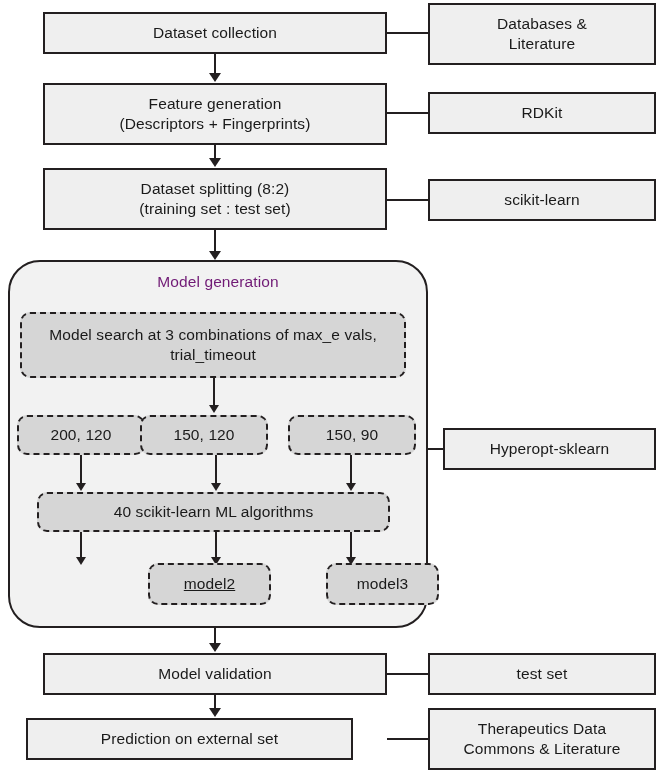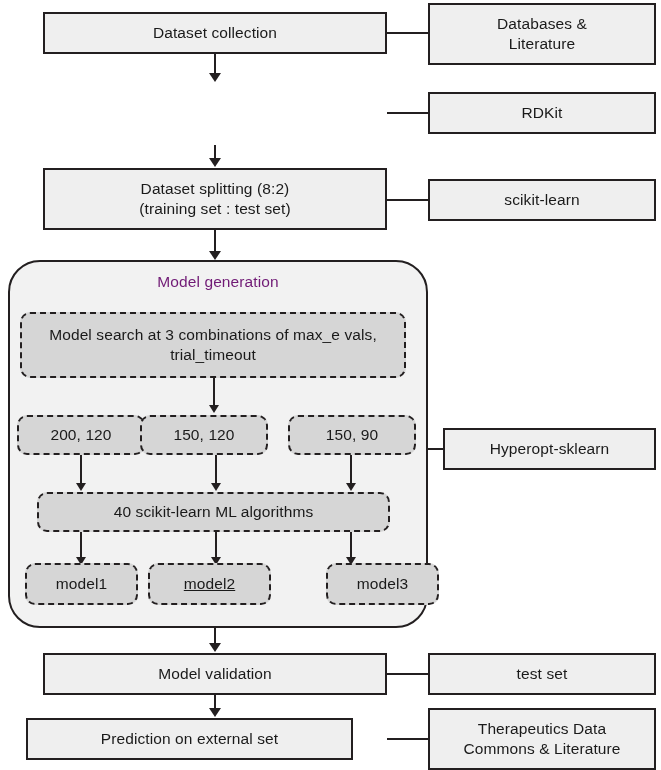--- a/index.html
+++ b/index.html
@@ -97,20 +97,26 @@
 <body>
 
 <div id="canvas">
 
   <div class="box" style="left:43px; top:12px; width:344px; height:42px;">
     <div>
       <span class="lbl">Dataset collection</span>
     </div>
   </div>
 
+  <div class="box" style="left:43px; top:83px; width:344px; height:62px;">
+    <div>
+      <span class="lbl">Feature generation</span>
+      <span class="lbl2">(Descriptors + Fingerprints)</span>
+    </div>
+  </div>
 
   <div class="box" style="left:43px; top:168px; width:344px; height:62px;">
     <div>
       <span class="lbl">Dataset splitting  (8:2)</span>
       <span class="lbl2">(training set : test set)</span>
     </div>
   </div>
 
   <div class="box" style="left:43px; top:653px; width:344px; height:42px;">
     <div>
@@ -223,23 +229,20 @@
 
   <div class="vline" style="left:80px; top:532px; height:26px;"></div>
   <div class="arrowhead-sm" style="left:76px; top:557px;"></div>
 
   <div class="vline" style="left:215px; top:532px; height:26px;"></div>
   <div class="arrowhead-sm" style="left:211px; top:557px;"></div>
 
   <div class="vline" style="left:350px; top:532px; height:26px;"></div>
   <div class="arrowhead-sm" style="left:346px; top:557px;"></div>
 
-  <div class="dbox" style="left:25px; top:563px; width:113px; height:42px;">
-    <span class="lbl">model1</span>
-  </div>
   <div class="dbox" style="left:148px; top:563px; width:123px; height:42px;text-decoration:underline;">
     <span class="lbl">model2</span>
   </div>
   <div class="dbox" style="left:290px; top:563px; width:113px; height:42px;margin-left:36px;">
     <span class="lbl">model3</span>
   </div>
 
 </div>
 
 </body></html>

